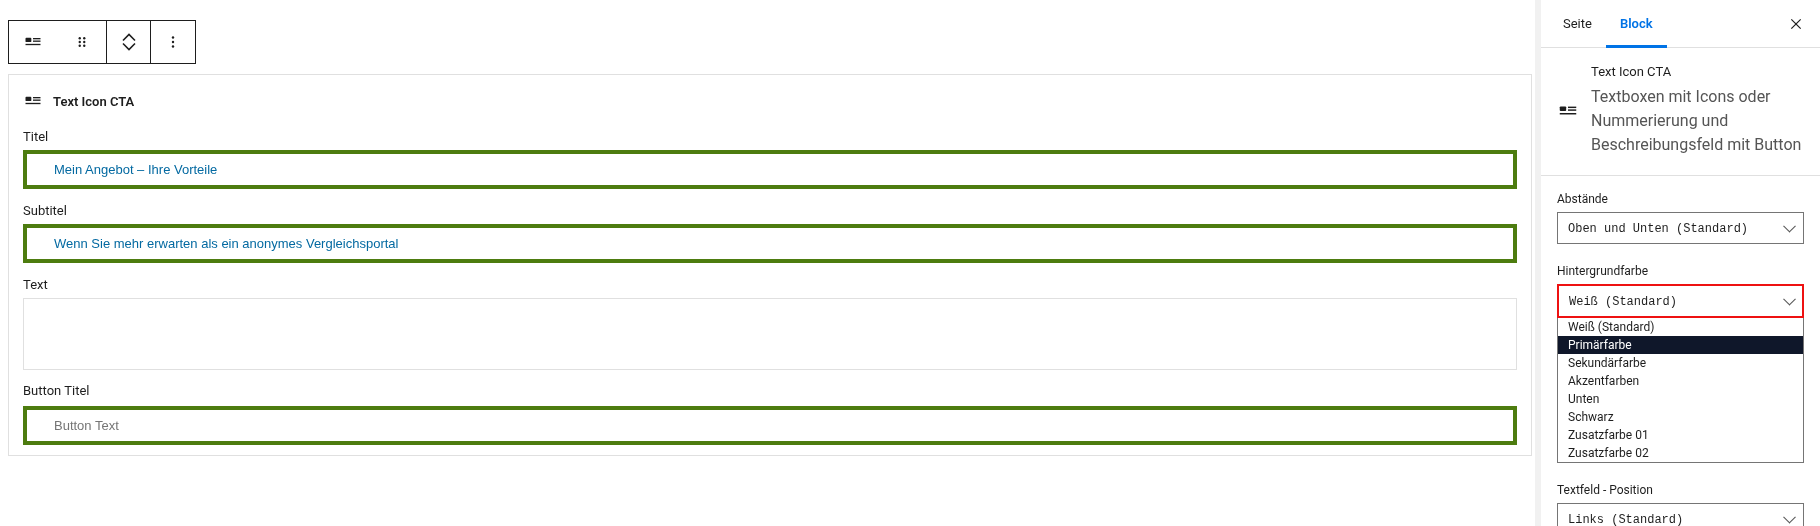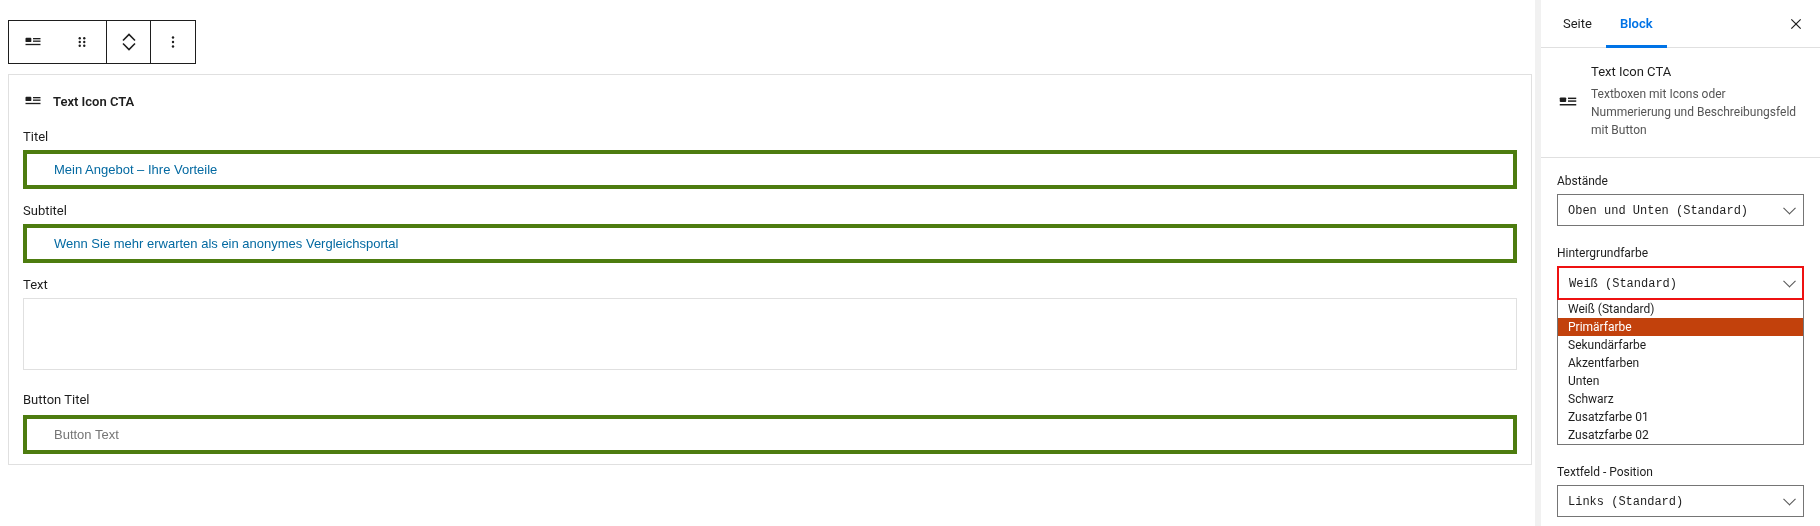--- a/index.html
+++ b/index.html
@@ -12,46 +12,46 @@
   .tb-half{width:49px; display:flex; align-items:center; justify-content:center; height:42px;}
   .icon { display:inline-flex; align-items:center; justify-content:center; }
   .block-card { margin-top: 74px; border: 1px solid #e0e0e0; background:#fff; }
   .block-card-header { display:flex; align-items:center; gap:10px; padding:16px 14px 14px; }
   .block-card-header .title { font-weight:600; font-size:13px; }
   .field-row { padding: 4px 14px 10px; }
   .field-label { font-size:13px; color:#1e1e1e; margin-bottom:6px; display:block; }
   .text-input { width:100%; border:4px solid #4d7c0f; padding:8px 27px; font-size:13px; color:#0369a1; background:#fff; }
   .text-input::placeholder{color:#757575;}
   .textarea { width:100%; border:1px solid #e0e0e0; height:72px; padding:8px 10px; font-size:13px; resize:none; background:#fff; }
-  .two-col { display:flex; padding:0 14px 10px;margin-top:9px; }
+  .two-col { display:flex; padding:0 14px 10px; }
   .col { flex:1; display:flex; flex-direction:column; }
   .col .field-label{margin-bottom:8px;}
   .link-input-wrap{ position:relative; margin-top:10px;}
   .link-input{ width:100%; border:1px solid #ddd; border-radius:3px; padding:10px 34px 10px 12px; font-size:13px; color:#757575; background:#fff;}
   .link-enter { position:absolute; right:8px; top:50%; transform:translateY(-50%); color:#999; }
   
   .sidebar { width: 280px; border-left:1px solid #e0e0e0; background:#fff; display:flex; flex-direction:column; position:relative;}
   .sidebar-scroll-ghost{ position:absolute; left:-6px; top:0; bottom:0; width:6px; background:#f1f1f1;}
   .tabs { display:flex; align-items:center; border-bottom:1px solid #e0e0e0; height:48px; padding:0 8px; position:relative;}
   .tab { padding:0 14px; height:48px; display:flex; align-items:center; font-size:13px; color:#1e1e1e; cursor:pointer; }
   .tab.active { color:#0073e6; font-weight:600; box-shadow: inset 0 -3px 0 #0073e6; }
   .tab-close{ margin-left:auto; width:32px; height:32px; display:flex; align-items:center; justify-content:center; cursor:pointer;}
   .block-summary{ padding:16px 16px 18px; border-bottom:1px solid #e0e0e0; display:flex; gap:12px;}
   .block-summary .meta{ flex:1;}
   .block-summary .name{ font-size:13px; font-weight:400; margin-bottom:6px;}
-  .block-summary .desc{ font-size:12px; color:#555; line-height:1.5;}
+  .block-summary .desc{ font-size:16px; color:#555; line-height:1.5;}
   .panel-section{ padding:10px 16px 4px;}
   .panel-label{ font-size:12px; color:#1e1e1e; margin:6px 0 6px;}
   .select{ width:100%; border:1px solid #757575; padding:9px 28px 7px 10px; font-size:12px; background:#fff; appearance:none; position:relative;font-family:Liberation Mono, monospace;}
   .select-wrap{position:relative;}
   .select-wrap::after{content:""; position:absolute; right:10px; top:50%; width:8px; height:8px; border-right:1.5px solid #555; border-bottom:1.5px solid #555; transform:translateY(-70%) rotate(45deg); pointer-events:none;}
   .select-wrap.highlight .select{ border:2px solid #e11; }
   .dropdown-open{ border:1px solid #757575; border-top:none; background:#fff; font-size:12px;}
   .dropdown-open .opt{ padding:2px 10px; cursor:pointer;}
-  .dropdown-open .opt.hover{ background:#c2410c; color:#fff;}
+  .dropdown-open .opt.hover{ background:#0f172a; color:#fff;}
   svg{display:block;}
 </style>
 </head>
 <body>
 
 <div class="editor-area">
 
   <div class="block-toolbar">
     <div class="tb-group tb-wide">
       <div class="tb-half">

